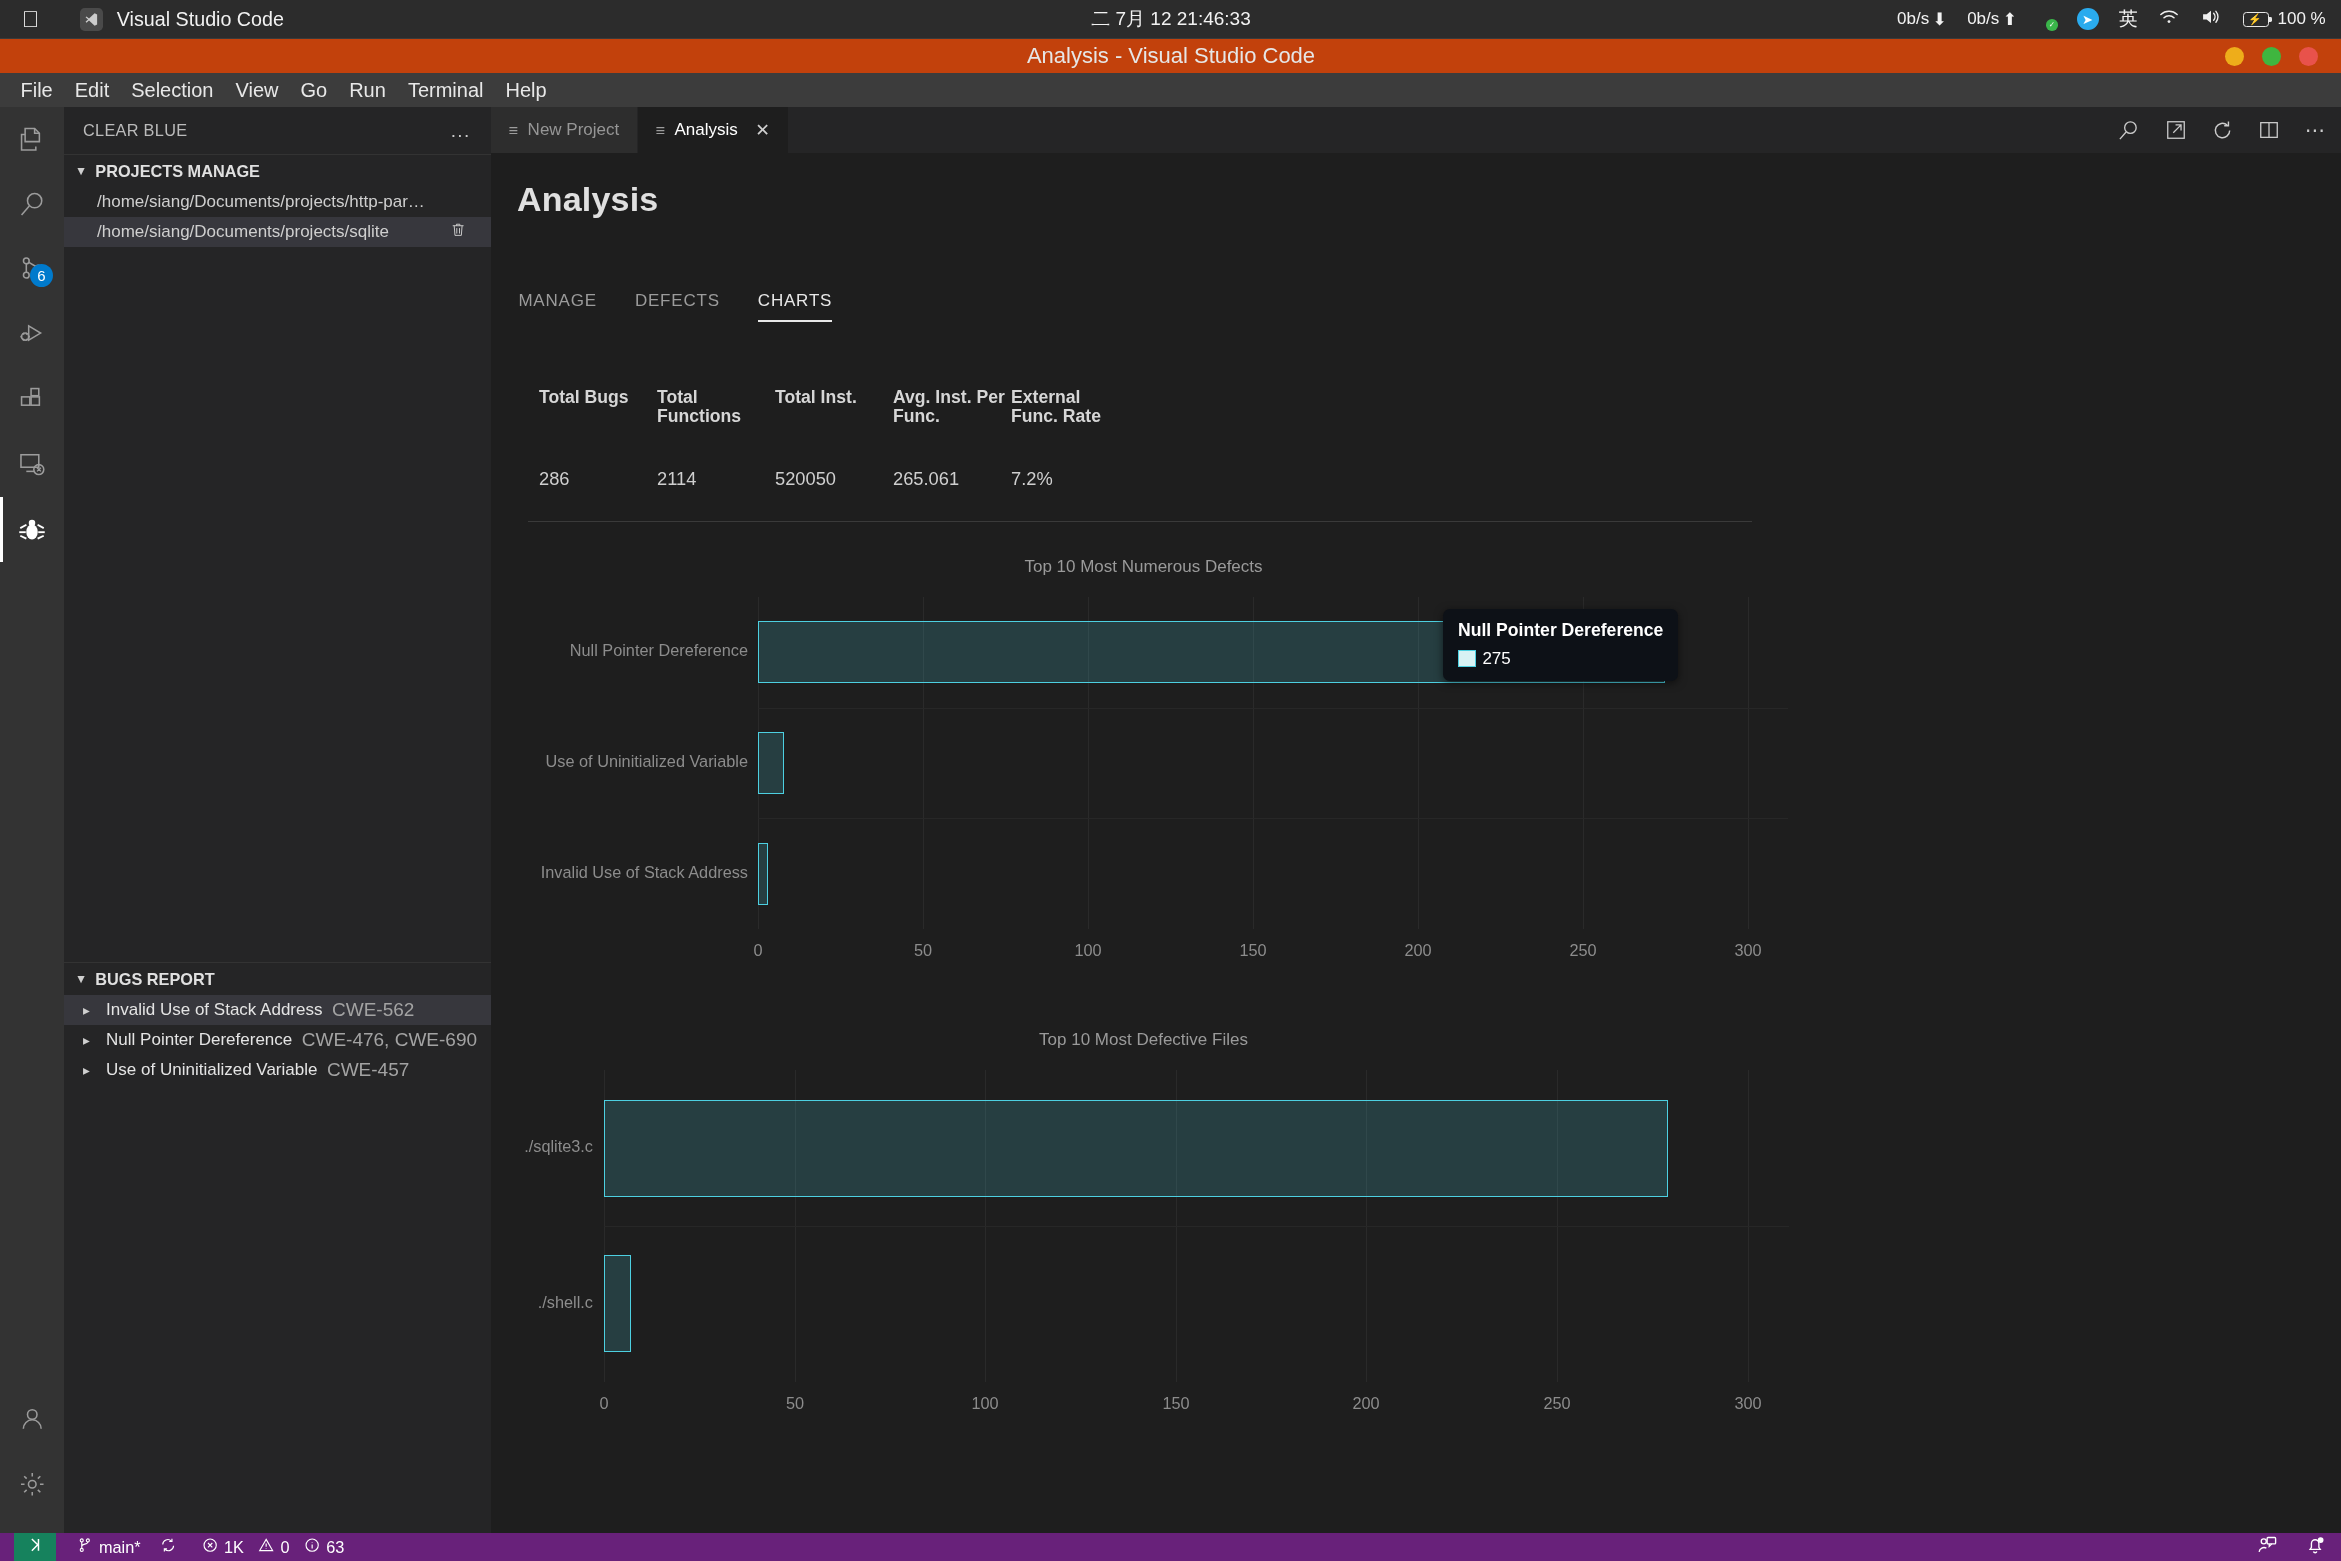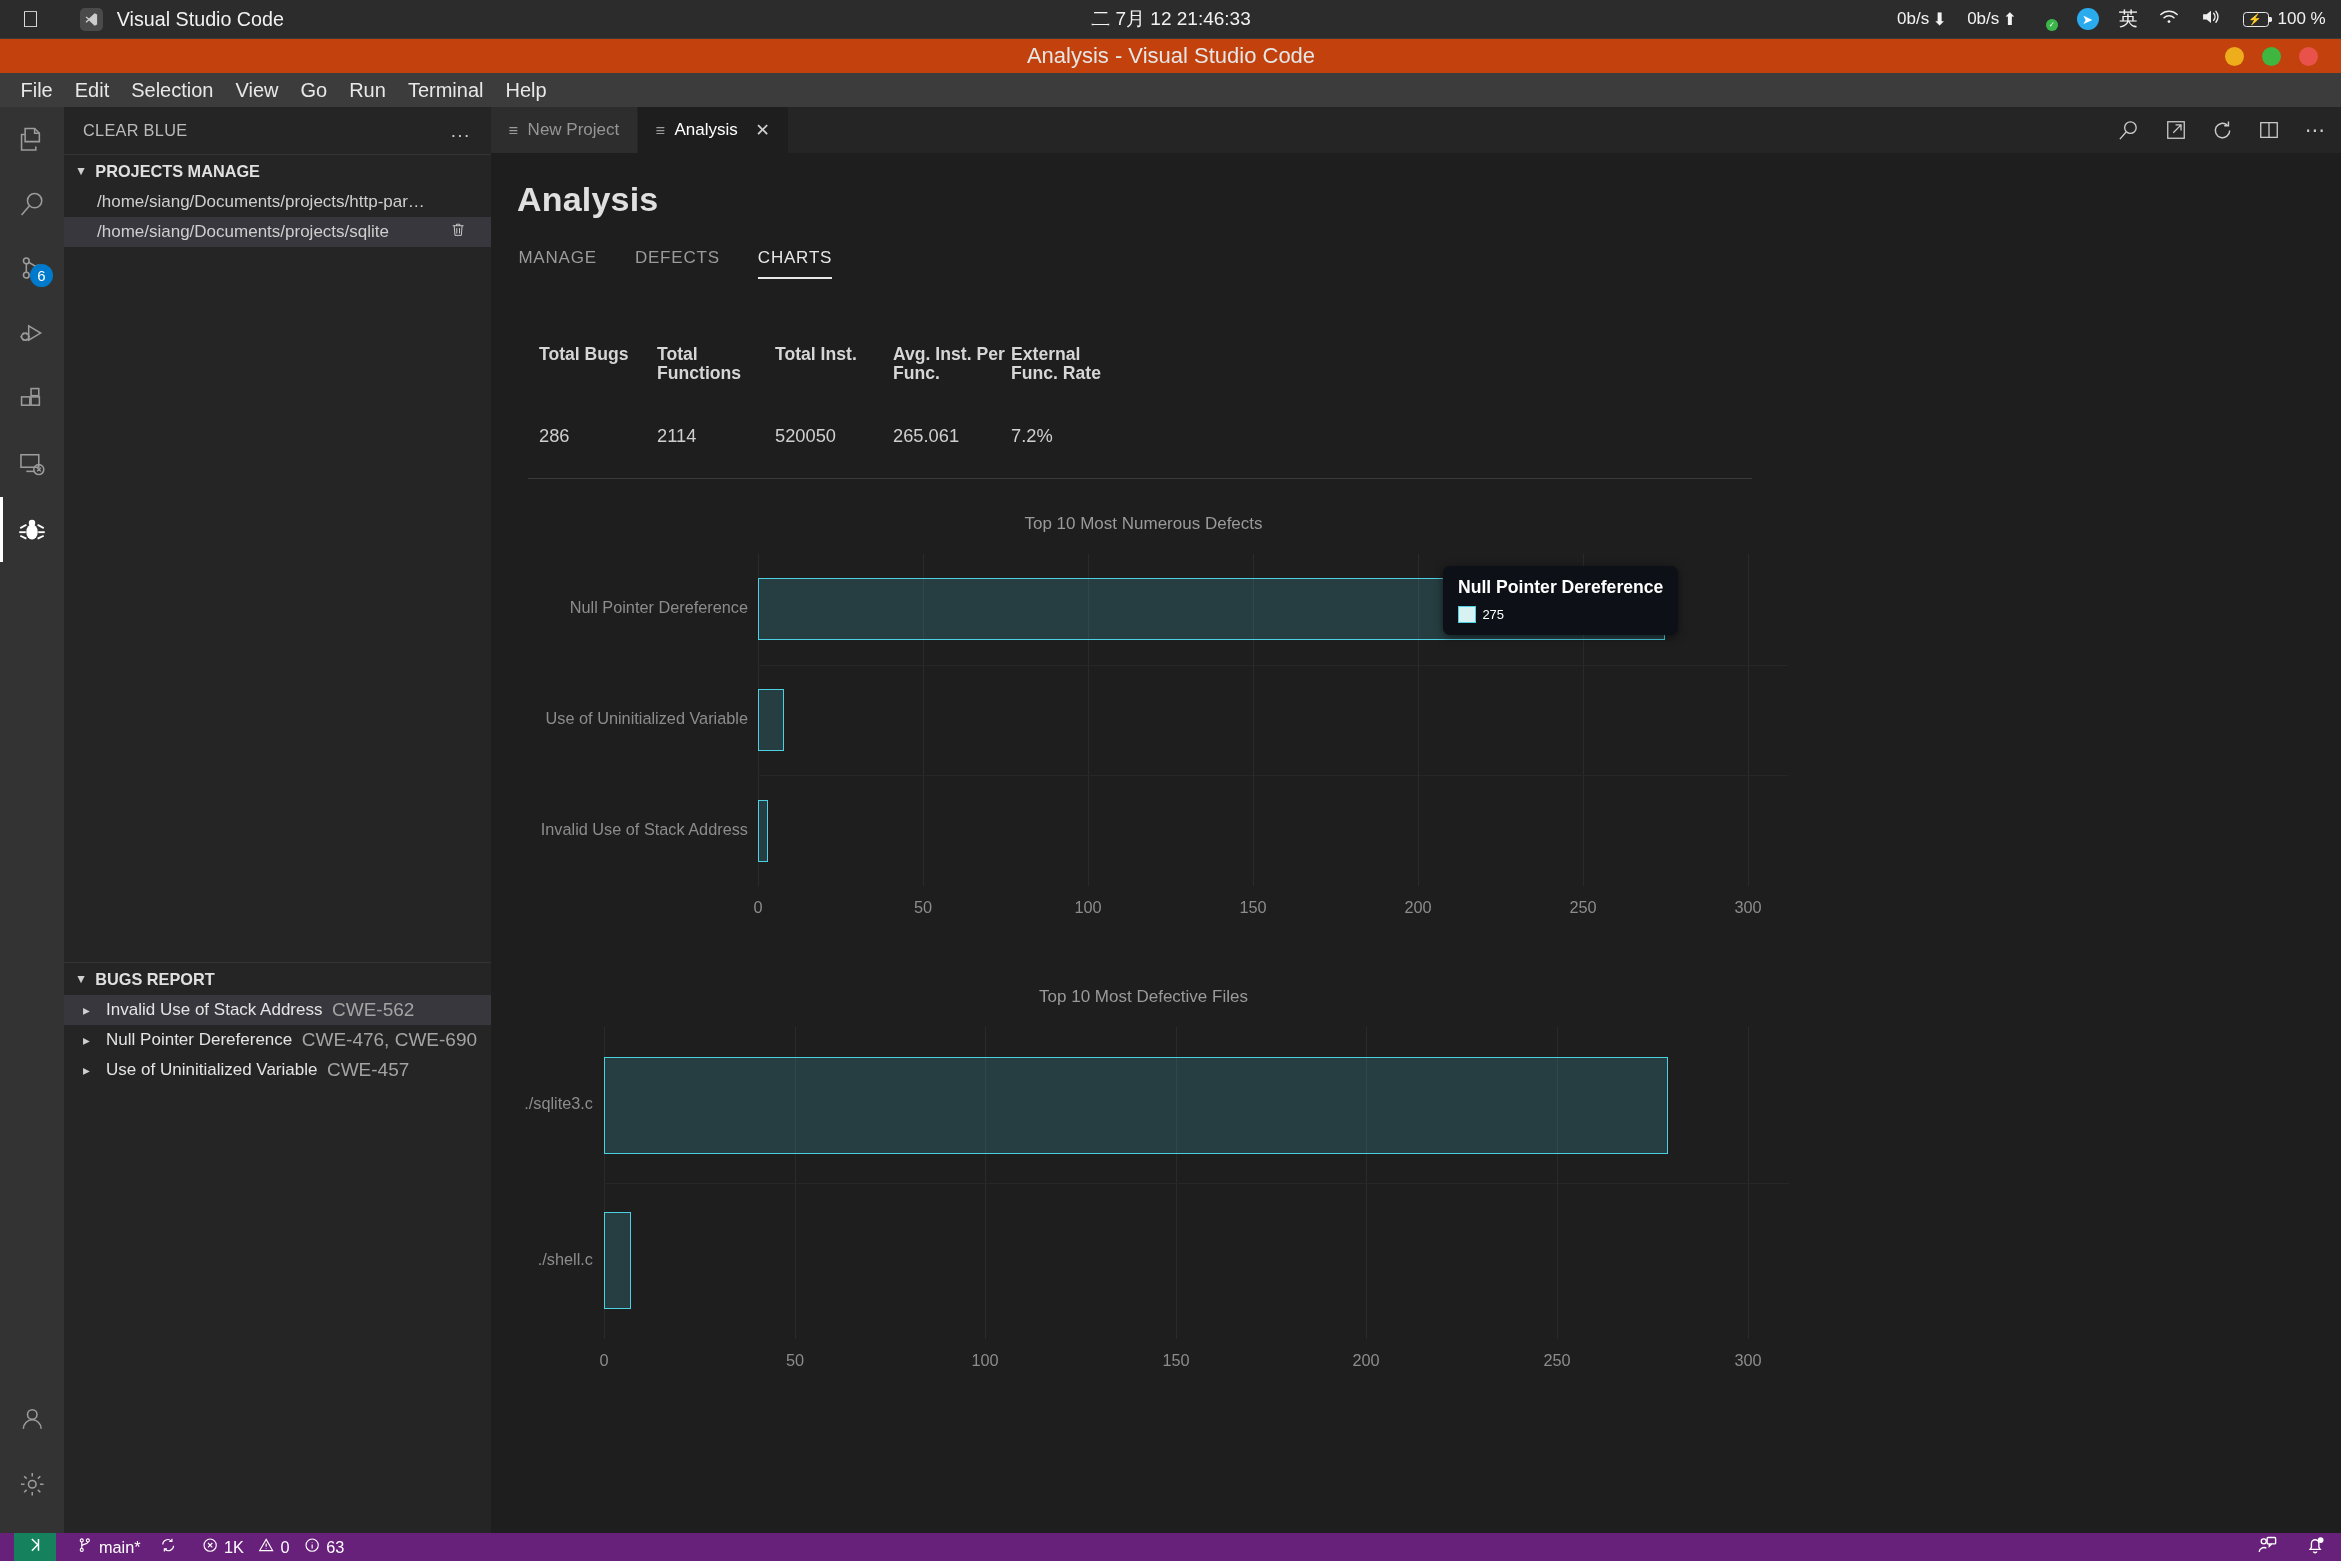--- a/index.html
+++ b/index.html
@@ -142,20 +142,21 @@
     display: flex; align-items: center; gap: 24.4px; color: #cccccc;
   }
   #tab-actions .ta { display: flex; align-items: center; justify-content: center; }
 
   #page { padding: 27px 0 0 26px; position: relative; height: 1380px; overflow: hidden; }
   #page-title { font-size: 34px; font-weight: bold; color: #e0e0e0; letter-spacing: 0.2px; }
   #subtabs { display: flex; gap: 38px; margin-top: 28.5px; padding-left: 1.4px; }
   .subtab {
     font-size: 17px; letter-spacing: 0.8px; color: #9b9b9b; padding-bottom: 9.5px;
     border-bottom: 2px solid transparent;
+    margin-top: 43px;
   }
   .subtab.active { color: #e8e8e8; border-bottom-color: #e8e8e8; }
 
   
   #stats { margin-top: 66px; padding-left: 22px; display: flex; }
   .stat-col { width: 118px; }
   .stat-head {
     font-size: 17.6px; font-weight: bold; color: #d6d6d6; line-height: 1.08; min-height: 65px;
   }
   .stat-val { font-size: 18.3px; color: #cfcfcf; margin-top: 15px; }
@@ -182,21 +183,21 @@
     position: absolute; font-size: 16.3px; color: #8c8c8c; transform: translateX(-50%);
   }
   #tooltip {
     position: absolute; background: #0d1117; border-radius: 6.8px;
     padding: 11px 15px 12.2px 15px; color: #ffffff; z-index: 20;
     box-shadow: 0 2px 8.1px rgba(0,0,0,.55);
   }
   #tooltip .tt-title { font-size: 17.6px; font-weight: bold; }
   #tooltip .tt-row { display: flex; align-items: center; gap: 6.8px; margin-top: 7.5px; }
   #tooltip .tt-sw { width: 17.6px; height: 17.6px; background: #d8f2f4; border: 1.4px solid #4dd0e1; }
-  #tooltip .tt-val { font-size: 13px; }
+  #tooltip .tt-val { font-size: 17px; }
 
   
   #statusbar {
     position: absolute; top: 1533px; left: 0; width: 2342px; height: 28.5px;
     background: #68217a; display: flex; align-items: center; color: #ffffff; font-size: 16.3px; padding-left: 14px;
   }
   #sb-remote {
     width: 42px; height: 28.5px; background: #16825d;
     display: flex; align-items: center; justify-content: center;
   }

